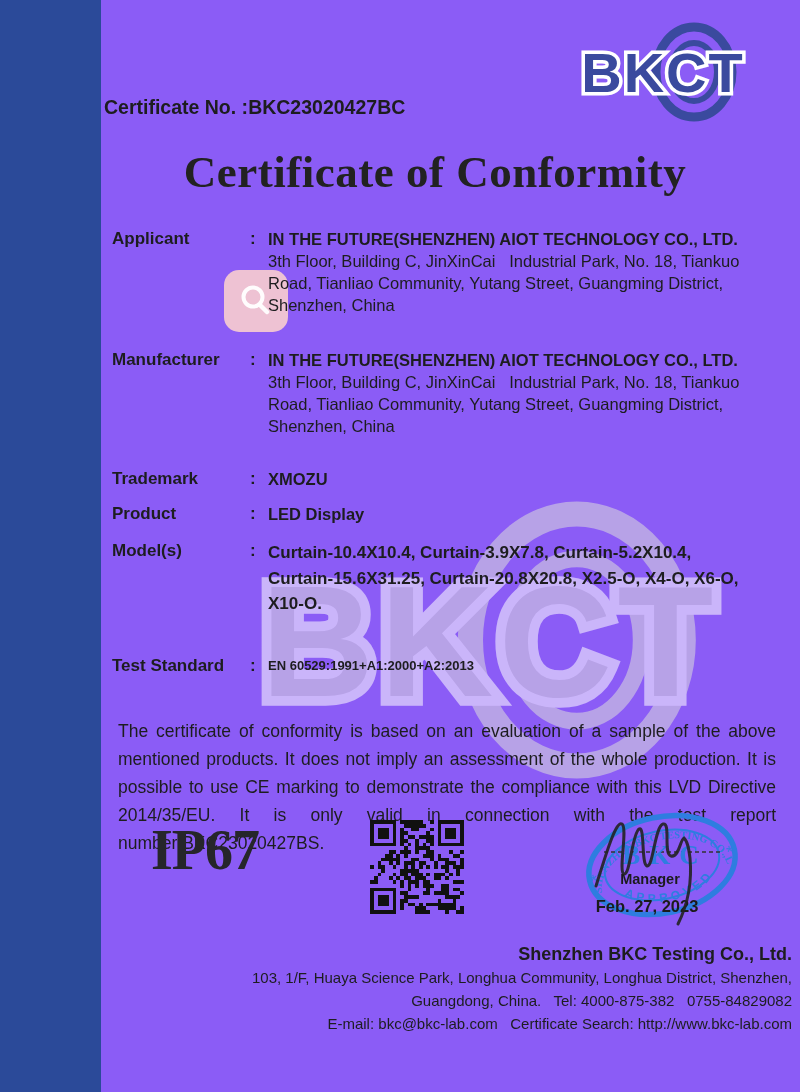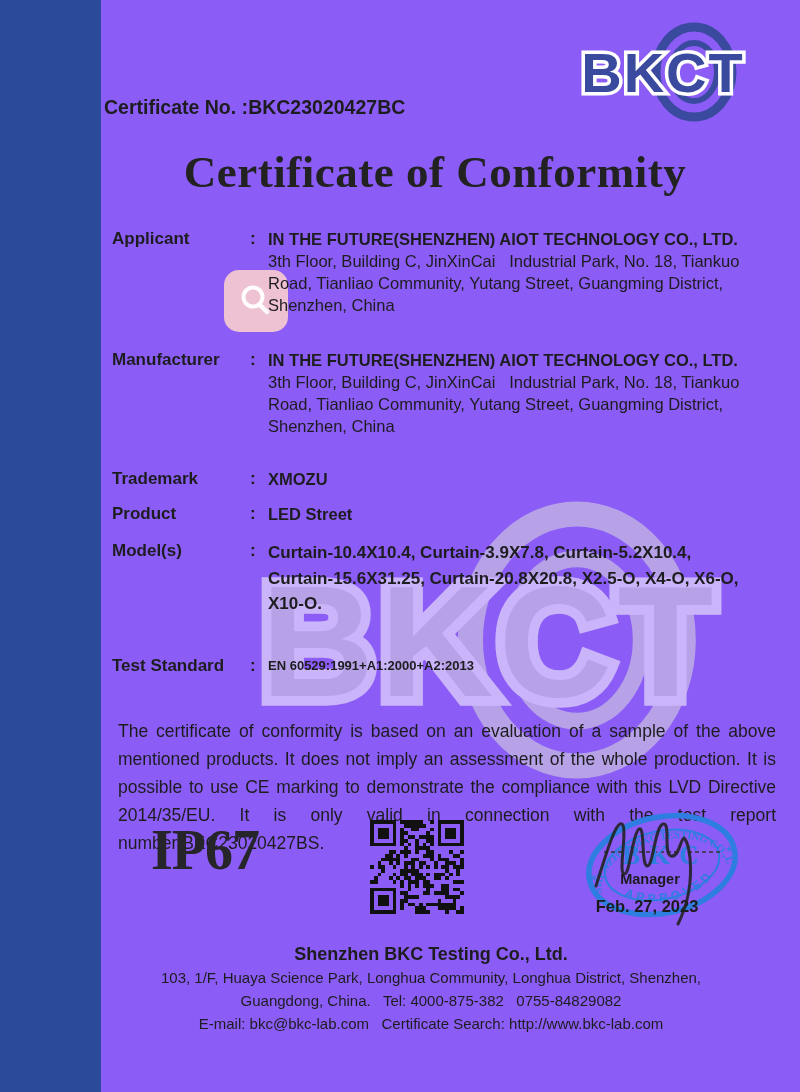--- a/index.html
+++ b/index.html
@@ -36,21 +36,21 @@
   .row-test .vline{font-size:13px;font-weight:bold;}
   
   .paragraph{position:absolute;left:118px;top:699px;width:658px;font-size:17.5px;line-height:28.2px;
         text-align:justify;z-index:2;}
   
   .ip-rating{position:absolute;left:151px;top:818px;font-family:"Liberation Serif","DejaVu Serif",serif;
         font-weight:bold;font-size:56px;color:#26262a;z-index:2;letter-spacing:-1px;}
   .qr{position:absolute;left:370px;top:820px;width:94px;height:94px;z-index:2;}
   .stamp{position:absolute;left:572px;top:798px;z-index:2;}
   
-  .footer{position:absolute;left:84px;top:942px;width:694px;text-align:center;z-index:2;}
+  .footer{position:absolute;left:98px;top:942px;width:694px;text-align:right;z-index:2;}
   .footer-company{font-weight:bold;font-size:18px;line-height:24px;}
   .footer-line{font-size:15px;line-height:23px;white-space:pre;}
 </style>
 </head>
 <body>
 
 <div class="page">
 
   <aside class="sidebar"></aside>
   <div class="sidebar-text">CERTIFICATE OF CONFORMITY</div>
@@ -105,21 +105,21 @@
     <div class="field-colon">:</div>
     <div class="field-value">
       <div class="vline bold">XMOZU</div>
     </div>
   </div>
 
   <div class="field-row row-product">
     <div class="field-label">Product</div>
     <div class="field-colon">:</div>
     <div class="field-value">
-      <div class="vline bold">LED Street</div>
+      <div class="vline bold">LED Display</div>
     </div>
   </div>
 
   <div class="field-row row-models models">
     <div class="field-label">Model(s)</div>
     <div class="field-colon">:</div>
     <div class="field-value">
       <div class="vline">Curtain-10.4X10.4, Curtain-3.9X7.8, Curtain-5.2X10.4,</div>
       <div class="vline">Curtain-15.6X31.25, Curtain-20.8X20.8, X2.5-O, X4-O, X6-O,</div>
       <div class="vline">X10-O.</div>

